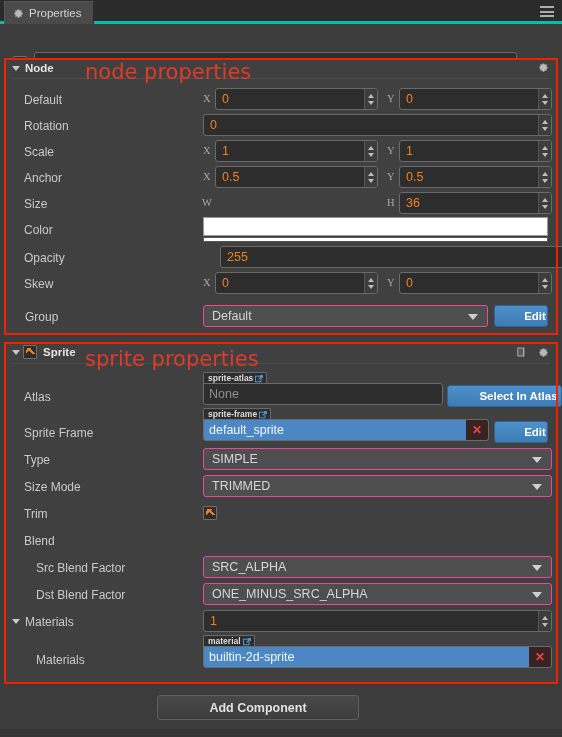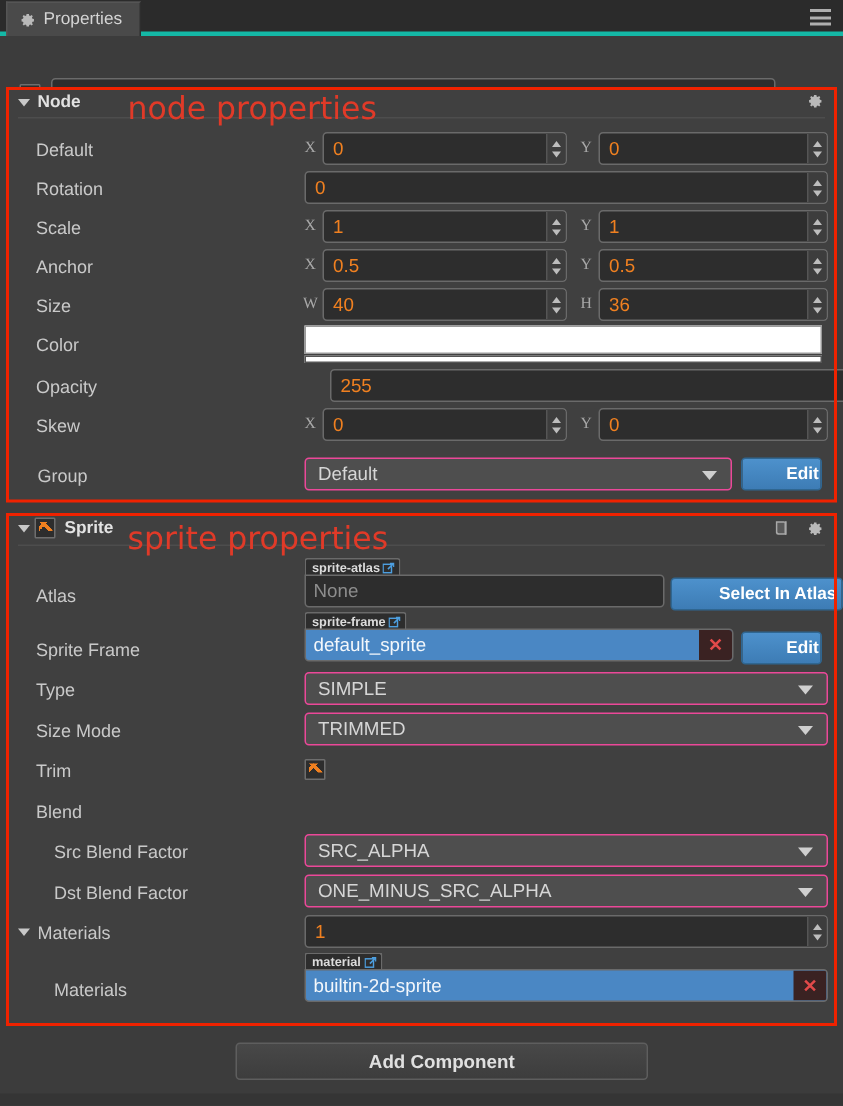--- a/index.html
+++ b/index.html
@@ -201,21 +201,21 @@
   .anntext {
     position: absolute;
     color: #e03a28;
     font-size: 21px;
     font-family: "DejaVu Sans", sans-serif;
     white-space: nowrap;
   }
 
   .addbtn {
     position: absolute; left: 157px; top: 695px;
-    width: 275px; height: 25px;
+    width: 202px; height: 25px;
     background: linear-gradient(#484848, #3d3d3d);
     border: 1px solid #5e5e5e;
     border-radius: 3px;
     color: #e0e0e0; font-size: 12.5px; font-weight: bold;
     display: flex; align-items: center; justify-content: center;
   }
   .footer {
     position: absolute; left: 0; top: 729px; width: 562px; height: 8px;
     background: #353535;
   }
@@ -324,27 +324,20 @@
       <span class="spin">
           <i class="up"></i>
           <i class="dn"></i>
         </span>
     </div>
   </div>
 
   <div class="row" style="top:132px;">
     <div class="rlabel" style="left:20px;">Size</div>
     <div class="axis" style="left:198px;">W</div>
-    <div class="num" style="left:211px;width:163px;">
-      <span>40</span>
-      <span class="spin">
-          <i class="up"></i>
-          <i class="dn"></i>
-        </span>
-    </div>
     <div class="axis" style="left:383px;">H</div>
     <div class="num" style="left:395px;width:153px;">
       <span>36</span>
       <span class="spin">
           <i class="up"></i>
           <i class="dn"></i>
         </span>
     </div>
   </div>
 

